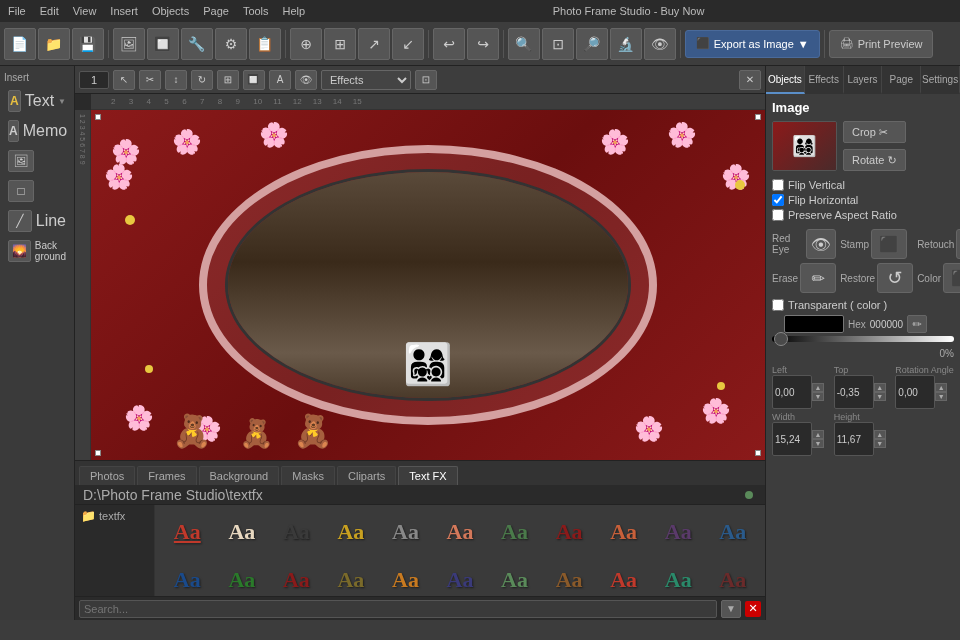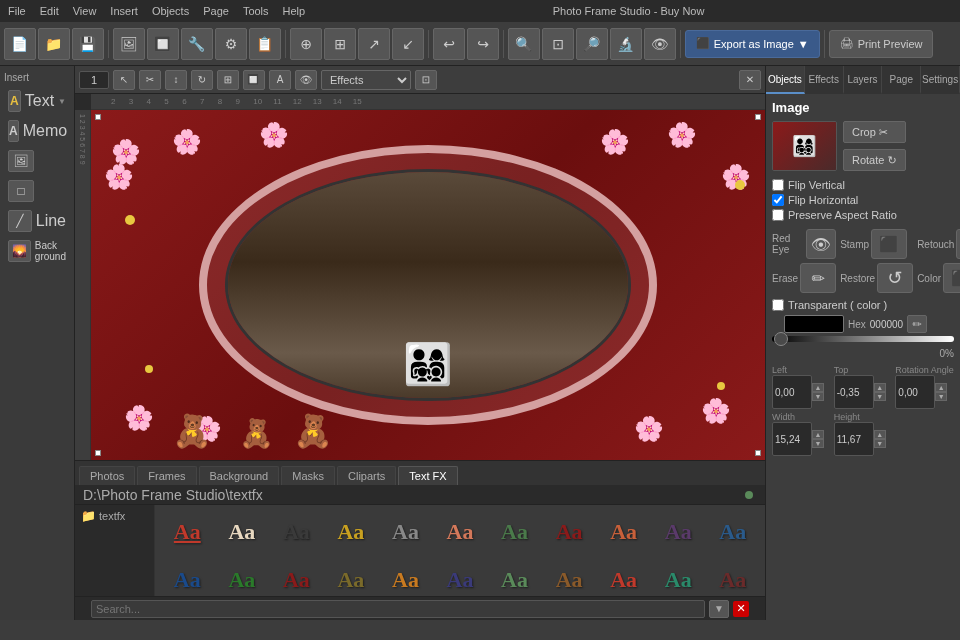--- a/index.html
+++ b/index.html
@@ -88,21 +88,21 @@
     .pos-input-wrap { display: flex; align-items: center; }
     .pos-input { width: 40px; height: 18px; background: #2a2a2a; border: 1px solid #555; color: #ccc; font-size: 10px; padding: 16px 2px; border-radius: 2px; }
     .spinner { display: flex; flex-direction: column; width: 12px; }
     .spin-btn { width: 12px; height: 9px; background: #555; border: 1px solid #666; display: flex; align-items: center; justify-content: center; cursor: pointer; font-size: 7px; color: #aaa; }
 
     
     .folder-item { display: flex; align-items: center; gap: 3px; padding: 2px 4px; cursor: pointer; font-size: 11px; color: #aaa; }
     .folder-icon { color: #c8a020; font-size: 12px; }
 
     
-    #search-bar { height: 24px; background: #2a2a2a; border-top: 1px solid #222; display: flex; align-items: center; padding: 0 16px; gap: 4px; }
+    #search-bar { height: 24px; background: #2a2a2a; border-top: 1px solid #222; display: flex; align-items: center; padding: 0 4px; gap: 4px; }
     .search-input { flex: 1; height: 18px; background: #3a3a3a; border: 1px solid #555; color: #ccc; font-size: 11px; padding: 0 4px; border-radius: 2px; }
     .search-btn { width: 20px; height: 18px; background: #555; border: 1px solid #666; border-radius: 2px; cursor: pointer; display: flex; align-items: center; justify-content: center; color: #aaa; font-size: 10px; }
     .close-search-btn { width: 16px; height: 16px; background: #c00; border: none; border-radius: 2px; cursor: pointer; color: #fff; font-size: 11px; display: flex; align-items: center; justify-content: center; }
 
     .page-num { background: #2a2a2a; border: 1px solid #555; color: #ccc; font-size: 11px; width: 30px; height: 18px; text-align: center; border-radius: 2px; }
 
     .transparent-check { display: flex; align-items: center; gap: 4px; font-size: 11px; color: #ccc; margin-bottom: 4px; }
     .transparent-check input { width: 12px; height: 12px; }
 
     .opacity-header { display: flex; justify-content: space-between; align-items: center; margin-bottom: 3px; }

